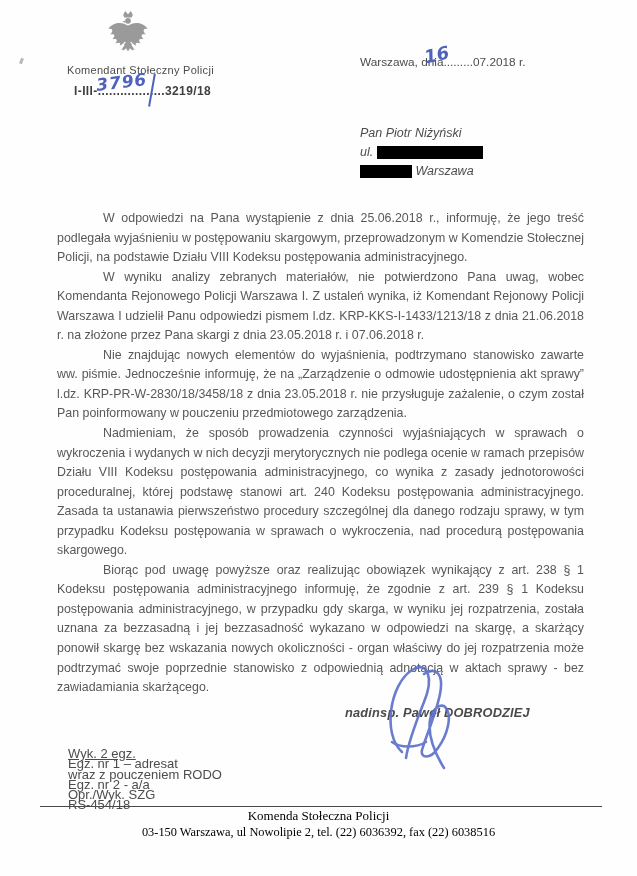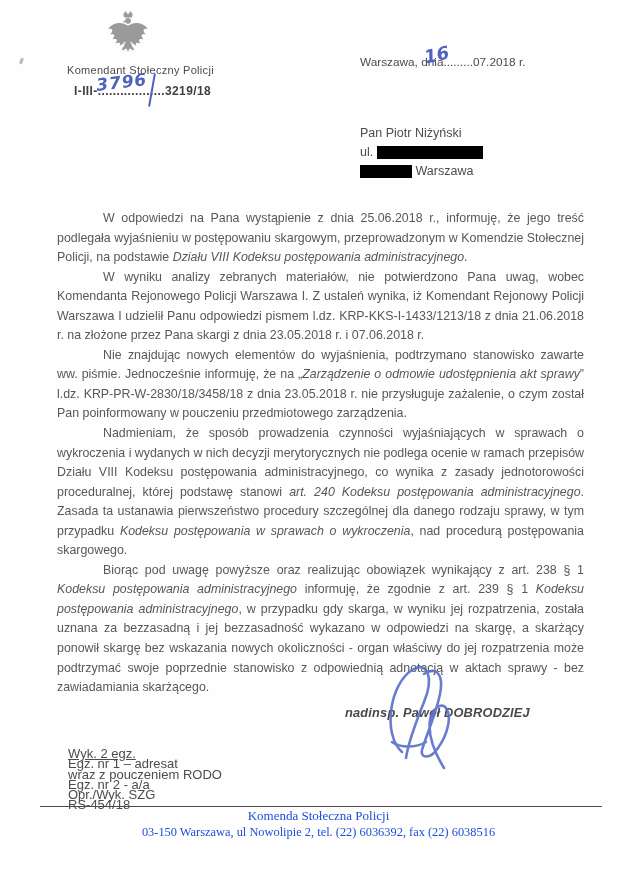--- a/index.html
+++ b/index.html
@@ -13,37 +13,37 @@
   .emblem{position:absolute;left:104px;top:10px;width:48px;height:52px;}
   .issuer{position:absolute;left:67px;top:64px;font-size:11px;color:#4c4c4c;letter-spacing:.3px;}
   .refline{position:absolute;left:74px;top:84px;font-size:12px;font-weight:bold;color:#3f3f3f;letter-spacing:.4px;}
   .hand{color:#4f63be;font-style:italic;font-family:"DejaVu Sans",sans-serif;}
   .ref-hand{position:absolute;left:96px;top:72px;font-size:17px;font-weight:bold;transform:rotate(-7deg);letter-spacing:1px;}
   .ref-stroke{position:absolute;left:151px;top:73px;width:2px;height:34px;background:#4f63be;transform:rotate(10deg);border-radius:2px;}
   .dateline{position:absolute;left:360px;top:55px;font-size:11.8px;color:#4c4c4c;}
   .date-hand{position:absolute;left:424px;top:44px;font-size:18px;font-weight:bold;transform:rotate(-12deg);}
   
   .recipient{position:absolute;left:360px;top:124px;font-size:12.5px;color:#4c4c4c;line-height:18px;}
-  .recipient .rline{margin-bottom:1px;}
+  .recipient .rline{margin-bottom:1px;font-style:italic;}
   .redact{display:inline-block;background:#000;height:13px;vertical-align:text-bottom;}
   .redact.r1{width:106px;}
   .redact.r2{width:52px;}
   
   .body-text{position:absolute;left:57px;top:209px;width:527px;font-size:12.4px;line-height:19.55px;text-align:justify;color:#585858;}
   .body-text p{margin:0;text-indent:46px;}
-  .body-text .it{font-style:italic;}
+  .body-text .it{}
   
   .sig-line{position:absolute;left:345px;top:705px;font-size:12.8px;font-weight:bold;font-style:italic;color:#4a4a4a;letter-spacing:.2px;}
   .scribble{position:absolute;left:372px;top:664px;width:120px;height:108px;}
   
   .notes{position:absolute;left:68px;top:749px;font-size:13px;line-height:10.3px;color:#4c4c4c;}
   .notes .note:first-child{text-decoration:underline;}
   .rule{position:absolute;left:40px;top:806px;width:562px;border-top:1.4px solid #4a4a4a;}
   .footer{position:absolute;left:0;top:808px;width:100%;text-align:center;
-    font-family:"Liberation Serif","DejaVu Serif",serif;color:#1d4ed8;}
+    font-family:"Liberation Serif","DejaVu Serif",serif;color:#000000;}
   .footer .f1{font-size:13px;}
   .footer .f2{font-size:12.4px;margin-top:1px;}
   .speck{position:absolute;left:20px;top:58px;width:3px;height:6px;background:#b9b9b9;transform:rotate(20deg);}
 </style>
 </head>
 <body>
 
 <div class="page">
 
   <div class="speck"></div>

